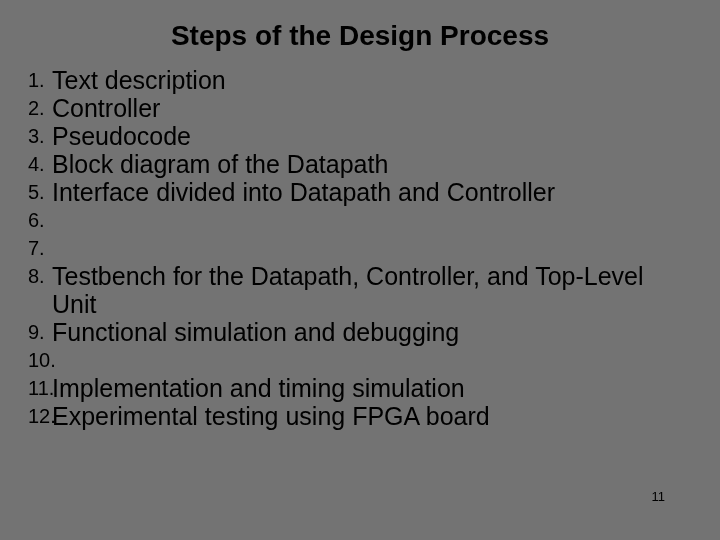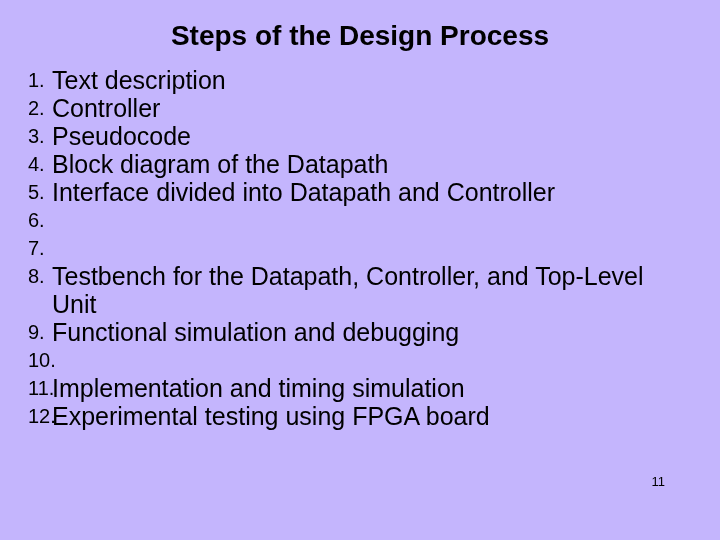--- a/index.html
+++ b/index.html
@@ -14,21 +14,21 @@
     font-family: "Liberation Sans", sans-serif;
     color: #000000;
     overflow: hidden;
     position: relative;
   }
 
   .slide {
     position: relative;
     width: 720px;
     height: 540px;
-    background: #c4b5fd;
+    background: #737373;
     box-sizing: border-box;
   }
 
   
   .slide-title {
     position: absolute;
     left: 0;
     top: 19px;
     width: 720px;
     text-align: center;
@@ -76,21 +76,21 @@
     font-size: 25px;
     line-height: 28px;
     white-space: pre-wrap;   
     word-wrap: break-word;
   }
 
   
   .page-number {
     position: absolute;
     right: 55px;
-    bottom: 50px;
+    bottom: 35px;
     font-size: 13px;
     line-height: 16px;
     color: #000000;
     text-align: center;
   }
 </style>
 </head>
 <body>
 
 <div class="slide">

